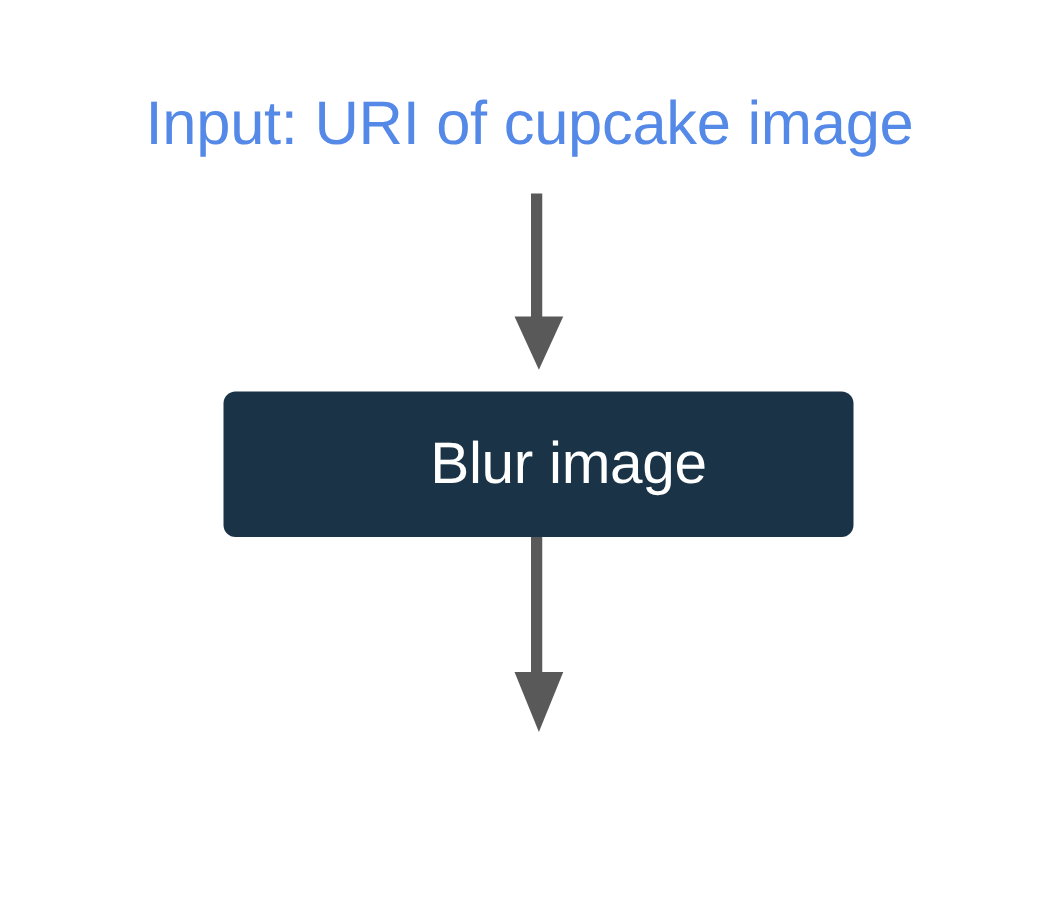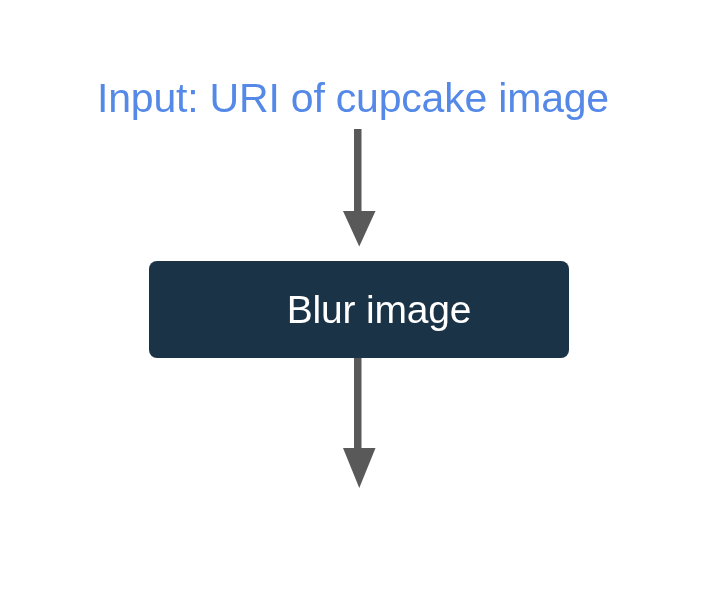--- a/index.html
+++ b/index.html
@@ -22,21 +22,20 @@
     left: 0;
     width: 706px;
     text-align: center;
     color: #5589e8;
     font-family: "Liberation Sans", sans-serif;
     font-size: 41px;
     font-weight: 400;
     line-height: 1;
     letter-spacing: -0.2px;
     white-space: nowrap;
-    margin-top: 16px;
   }
   #label-input {
     top: 62px;
   }
   #label-output {
     top: 523px;
   }
   #process-box {
     position: absolute;
     left: 149px;

